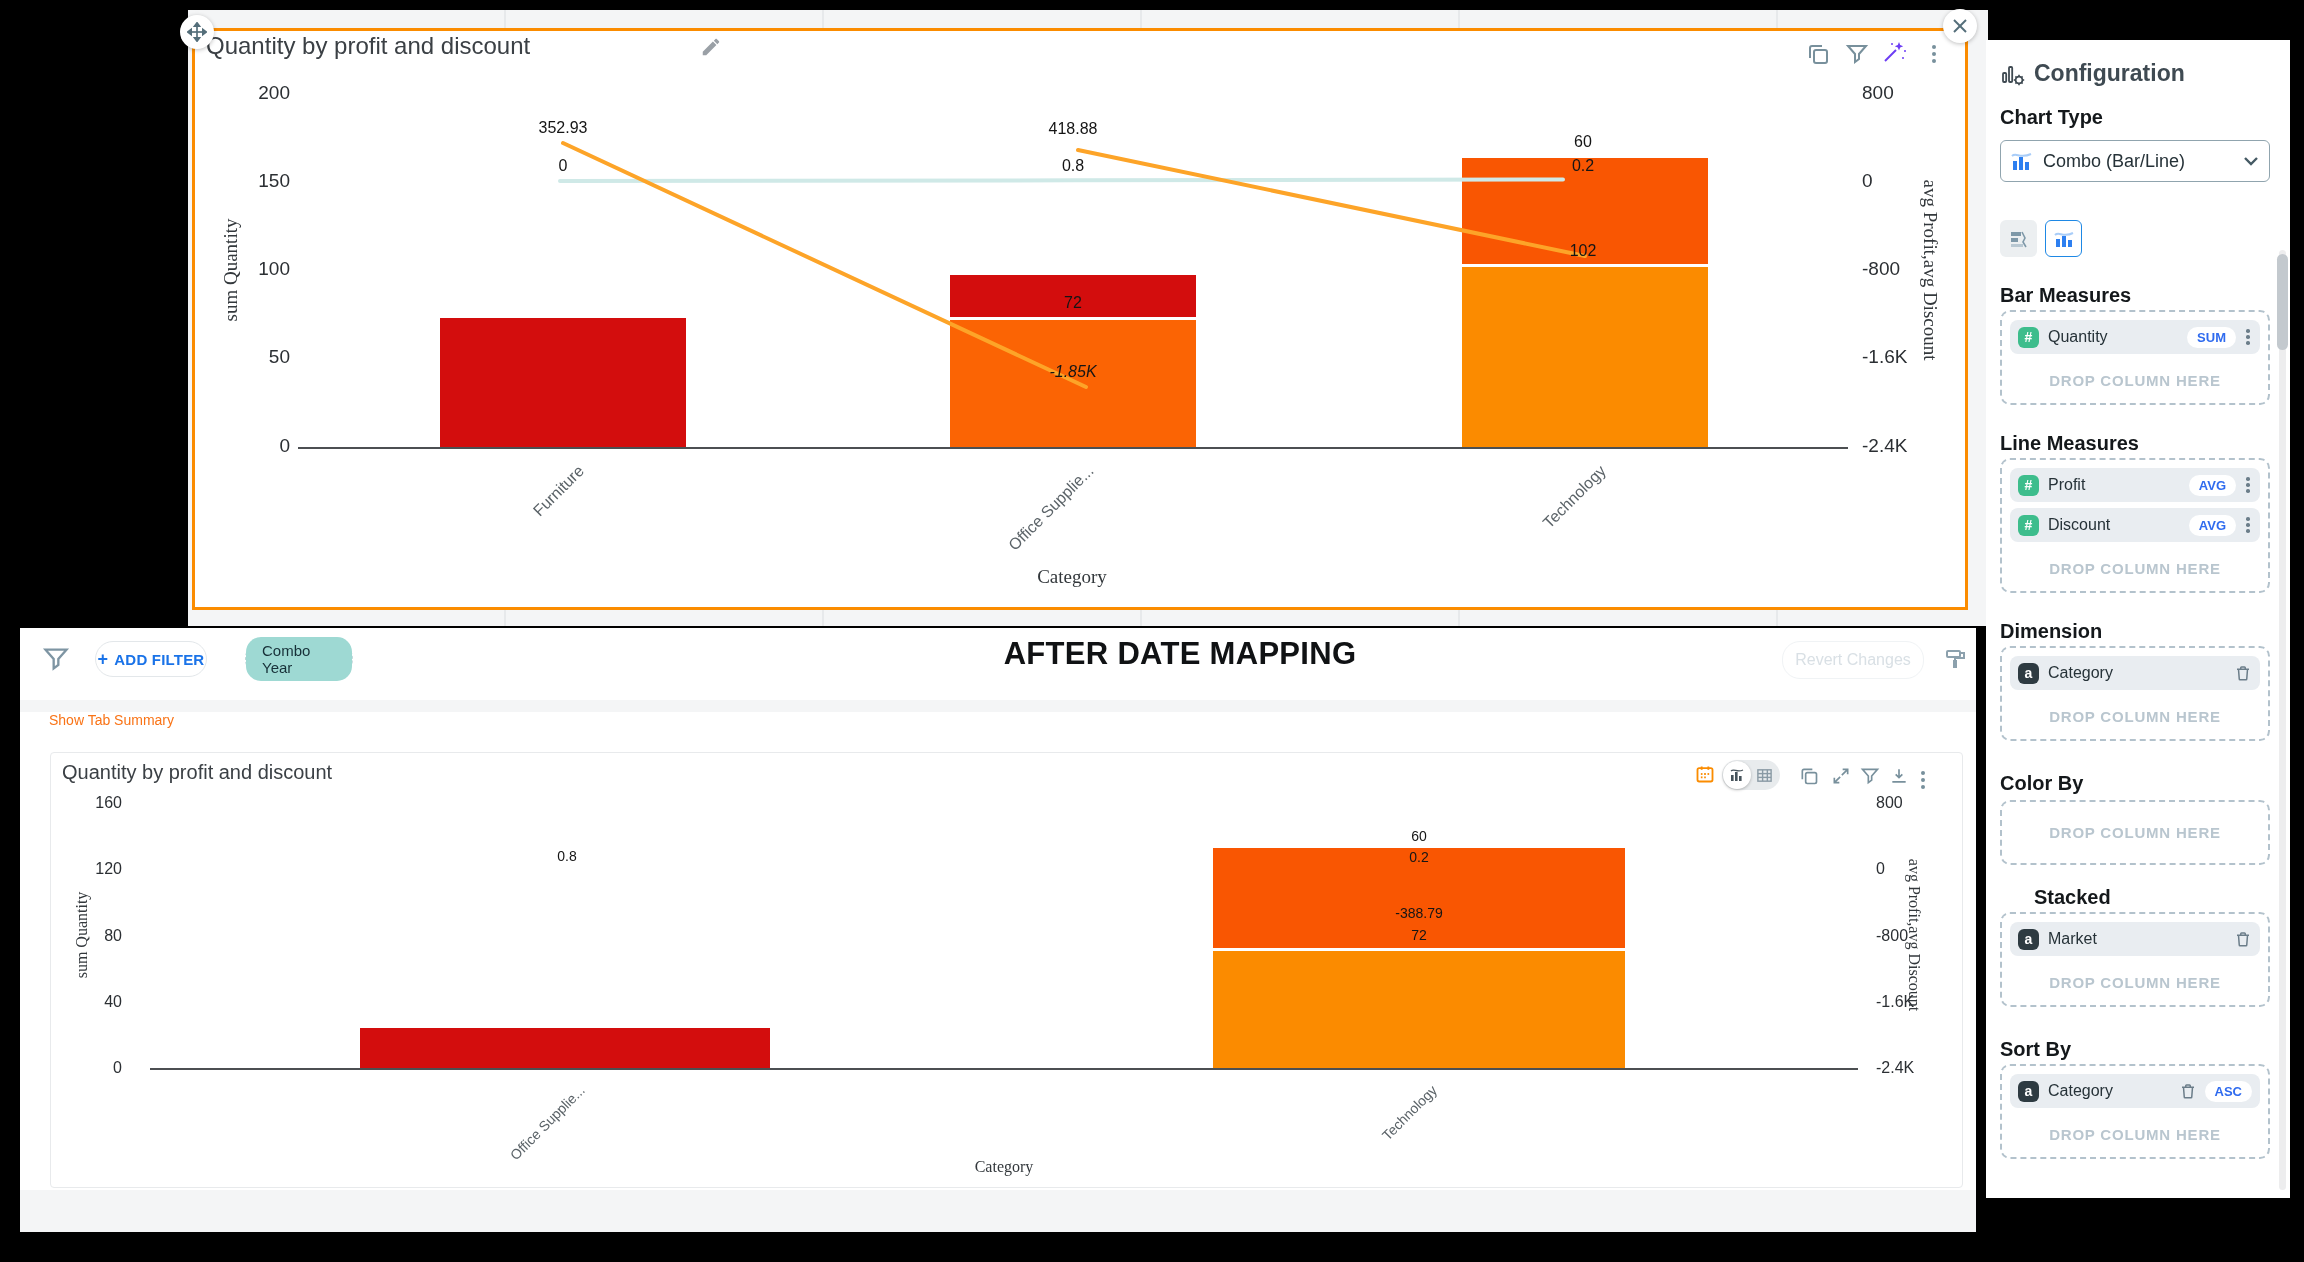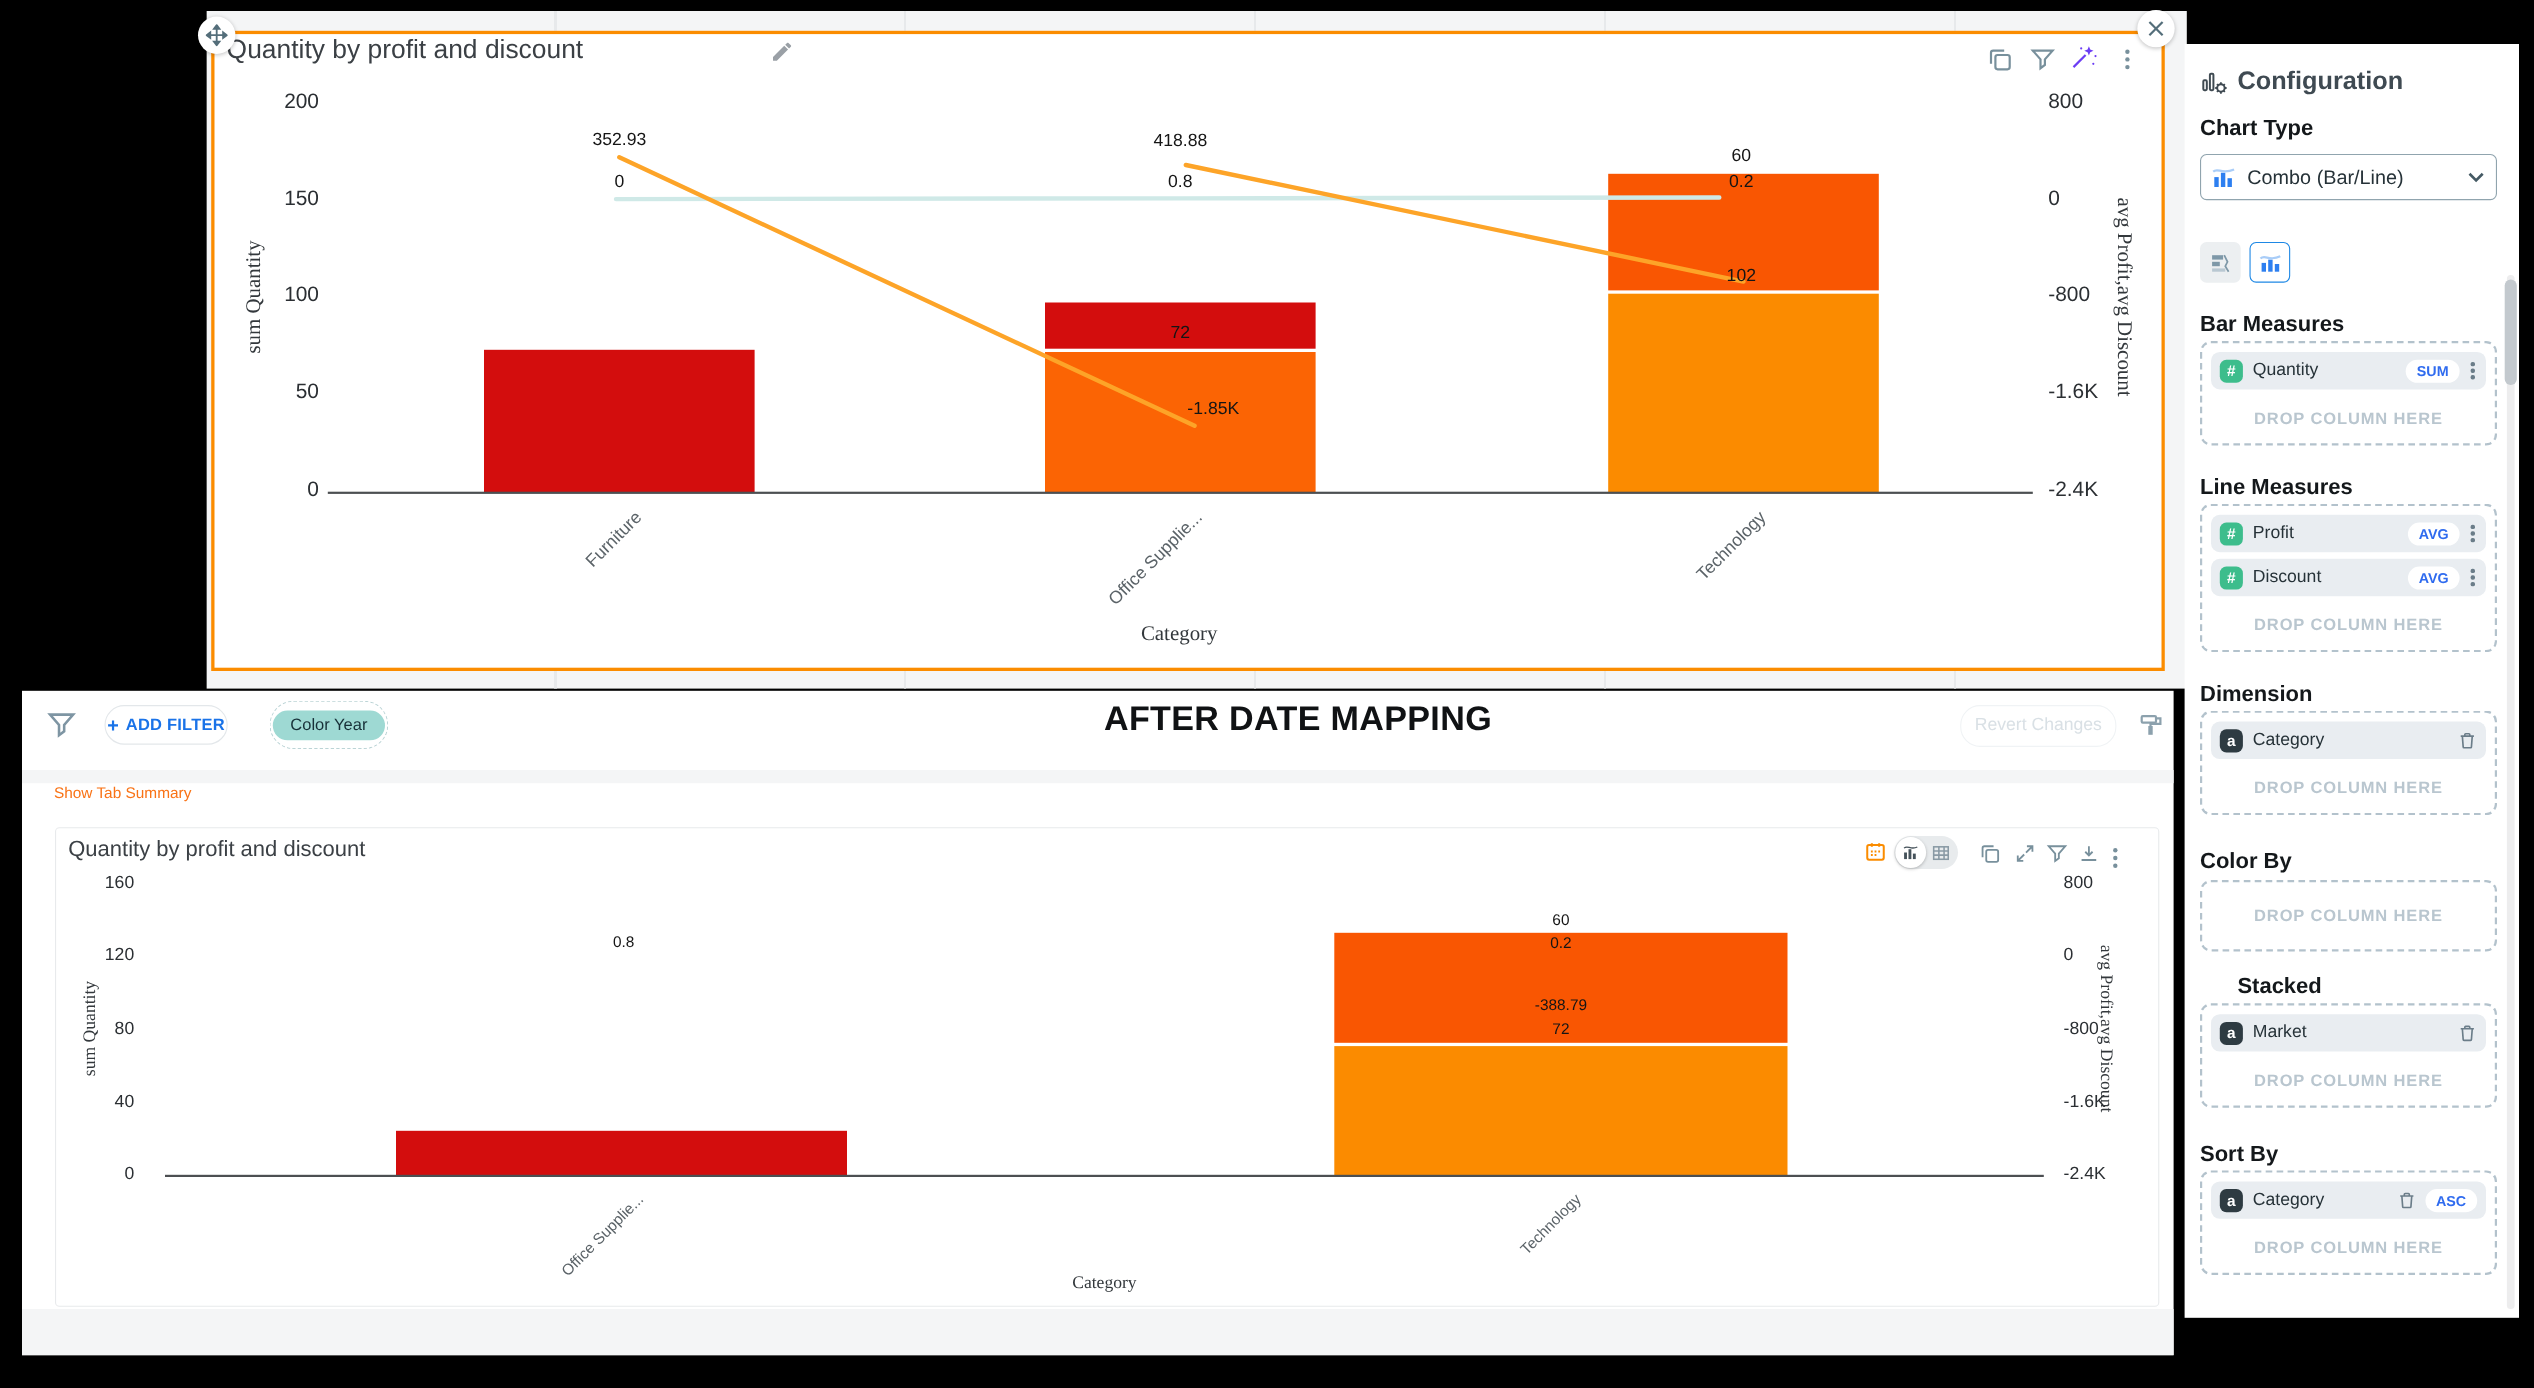--- a/index.html
+++ b/index.html
@@ -150,41 +150,41 @@
   </svg>
 
   <div class="abs vlabel" style="left:563px;top:128px;">352.93</div>
   <div class="abs vlabel" style="left:563px;top:166px;">0</div>
   <div class="abs vlabel" style="left:1073px;top:129px;">418.88</div>
   <div class="abs vlabel" style="left:1073px;top:166px;">0.8</div>
   <div class="abs vlabel" style="left:1583px;top:142px;">60</div>
   <div class="abs vlabel" style="left:1583px;top:166px;">0.2</div>
   <div class="abs vlabel" style="left:1583px;top:251px;">102</div>
   <div class="abs vlabel" style="left:1073px;top:303px;">72</div>
-  <div class="abs vlabel" style="left:1103px;top:372px;">-1.85K</div>
+  <div class="abs vlabel" style="left:1073px;top:372px;font-style:italic;">-1.85K</div>
 
   <div class="abs axisline" style="left:298px;top:447px;width:1550px;"></div>
   <div class="abs xlabel" style="right:1729px;top:462px;">Furniture</div>
   <div class="abs xlabel" style="right:1219px;top:462px;">Office Supplie...</div>
   <div class="abs xlabel" style="right:707px;top:462px;">Technology</div>
   <div class="abs axis-title-h serif" style="left:1072px;top:566px;">Category</div>
 
   <div class="abs bottom-panel"></div>
 
   <div class="abs" style="left:42px;top:645px;">
     <svg width="28" height="28" viewBox="0 0 24 24" fill="none" stroke="#7e95a3" stroke-width="2">
         <path d="M3 4h18l-7 8v5l-4 3v-8L3 4z"></path>
       </svg>
   </div>
   <div class="abs pill-btn" style="left:95px;top:641px;width:110px;height:34px;">
     <span class="addfilter" style="margin-right:6px;font-size:18px;">+</span>
     <span class="addfilter">ADD FILTER</span>
   </div>
   <div class="abs chip-wrap" style="left:245px;top:637px;width:106px;height:42px;">
-    <span class="chip">Color Year</span>
+    <span class="chip">Combo Year</span>
   </div>
   <div class="abs revert" style="left:1782px;top:641px;width:140px;height:36px;">
     <span>Revert Changes</span>
   </div>
   <div class="abs" style="left:1944px;top:647px;">
     <svg width="24" height="24" viewBox="0 0 24 24" fill="none" stroke="#8ca1ad" stroke-width="2">
       <rect x="3" y="4" width="13" height="6" rx="1"></rect>
         <path d="M16 6h4v5h-9v3"></path>
         <rect x="10" y="14" width="2" height="6" fill="#8ca1ad"></rect>
     </svg>

